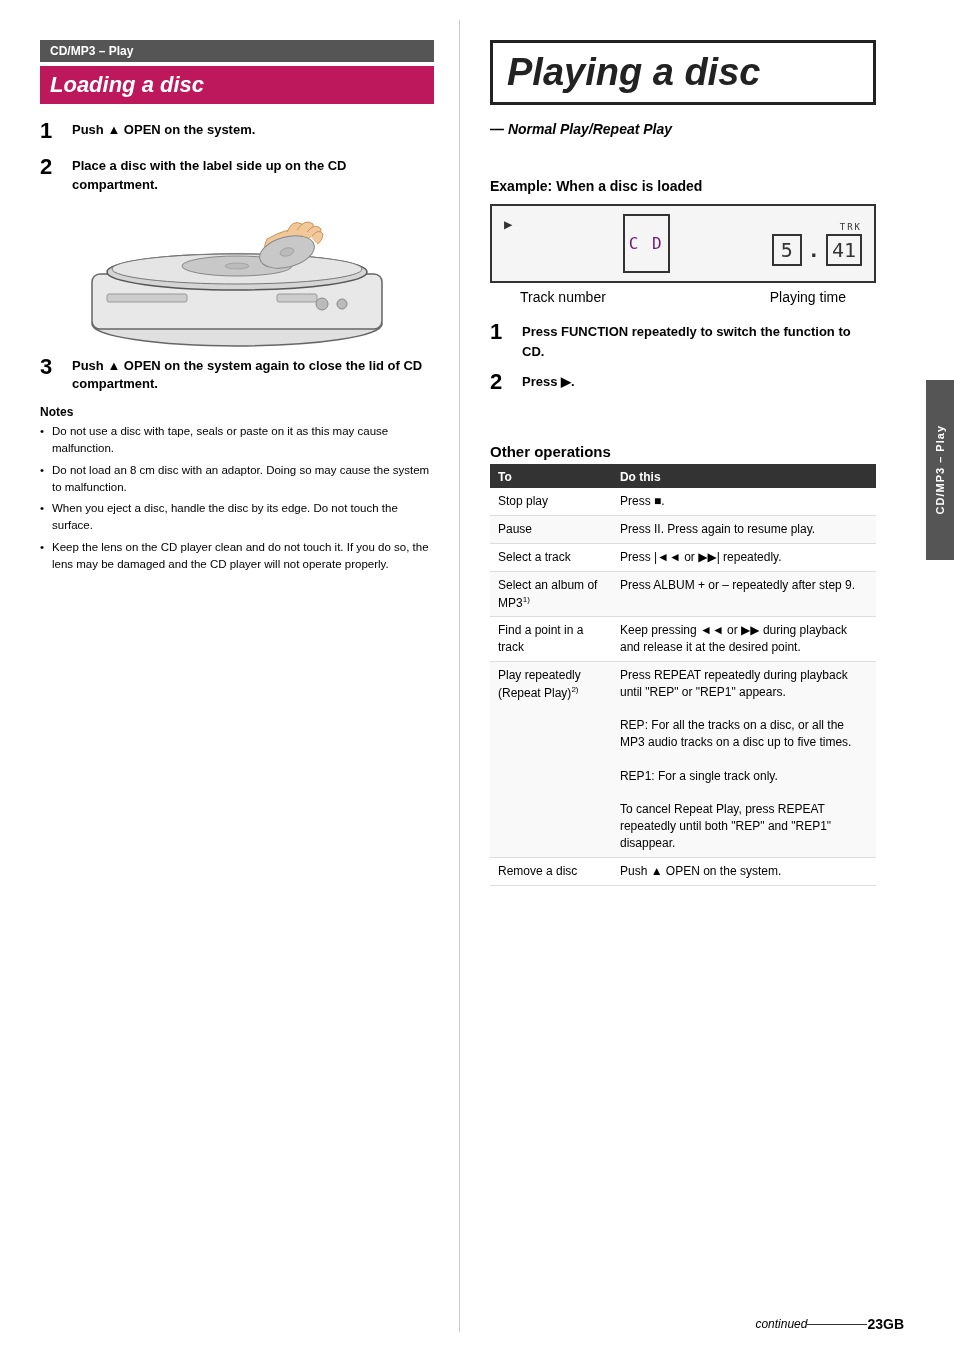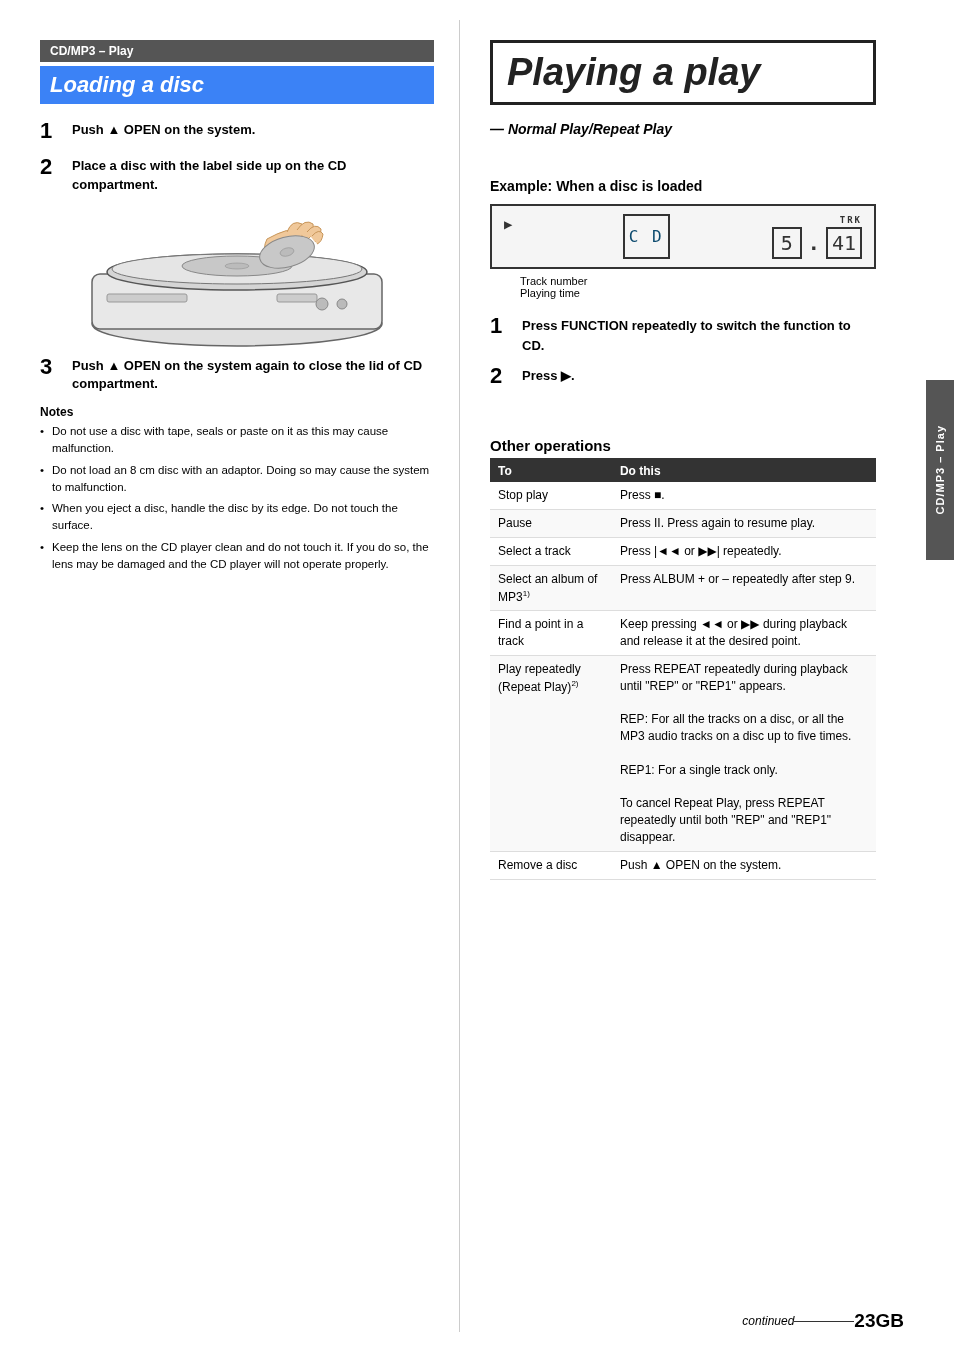--- a/index.html
+++ b/index.html
@@ -60,21 +60,21 @@
     .section-header {
       background: #555;
       color: white;
       padding: 4px 10px;
       font-size: 12px;
       font-weight: bold;
       margin-bottom: 4px;
     }
 
     .section-title-bar {
-      background: #3b82f6;
+      background: #be185d;
       color: white;
       padding: 6px 10px;
       margin-bottom: 14px;
     }
 
     .section-title-bar h2 {
       font-size: 22px;
       font-weight: 900;
       font-style: italic;
     }
@@ -183,35 +183,35 @@
       font-size: 14px;
       color: #333;
       margin-right: 8px;
       align-self: flex-start;
       margin-top: 2px;
     }
 
     .display-cd {
       font-size: 16px;
       border: 2px solid #333;
-      padding: 11px 4px;
+      padding: 18px 4px;
       letter-spacing: 2px;
       font-family: monospace;
-      color: #0c4a6e;
+      color: #701a75;
     }
 
     .display-right {
       display: flex;
       align-items: flex-start;
       flex-direction: column;
     }
 
     .trk-label {
       font-size: 9px;
-      font-weight: bold;
+      font-weight: normal;
       color: #333;
       letter-spacing: 2px;
       text-align: right;
       align-self: flex-end;
       margin-bottom: 2px;
     }
 
     .display-numbers {
       display: flex;
       align-items: center;
@@ -230,24 +230,23 @@
 
     .display-separator {
       font-size: 20px;
       font-weight: bold;
       color: #333;
     }
 
     .display-labels {
       display: flex;
       justify-content: space-between;
-      font-size: 11px;
+      font-size: 14px;
       margin-bottom: 14px;
       padding: 0 30px;
-      flex-direction: column;
     }
 
     
     .right-step {
       display: flex;
       margin-bottom: 8px;
       align-items: flex-start;
     }
 
     .right-step-number {
@@ -322,21 +321,21 @@
 
     .continued-line {
       width: 60px;
       height: 1px;
       background: #333;
       display: inline-block;
       vertical-align: middle;
     }
 
     .page-number {
-      font-size: 19px;
+      font-size: 14px;
       font-weight: bold;
       text-align: center;
     }
 
     
     .cd-svg-container {
       width: 320px;
       height: 150px;
       margin: 0 auto;
     }
@@ -407,21 +406,21 @@
       <ul class="notes-list">
         <li>Do not use a disc with tape, seals or paste on it as this may cause malfunction.</li>
         <li>Do not load an 8 cm disc with an adaptor. Doing so may cause the system to malfunction.</li>
         <li>When you eject a disc, handle the disc by its edge. Do not touch the surface.</li>
         <li>Keep the lens on the CD player clean and do not touch it. If you do so, the lens may be damaged and the CD player will not operate properly.</li>
       </ul>
     </div>
   </div>
 
   <div class="right-column">
-    <div class="page-title">Playing a play</div>
+    <div class="page-title">Playing a disc</div>
 
     <div class="subtitle">
       <span>— Normal Play/Repeat Play</span>
     </div>
 
 
     <div class="example-heading">Example: When a disc is loaded</div>
 
     
     <div class="display-mockup">

